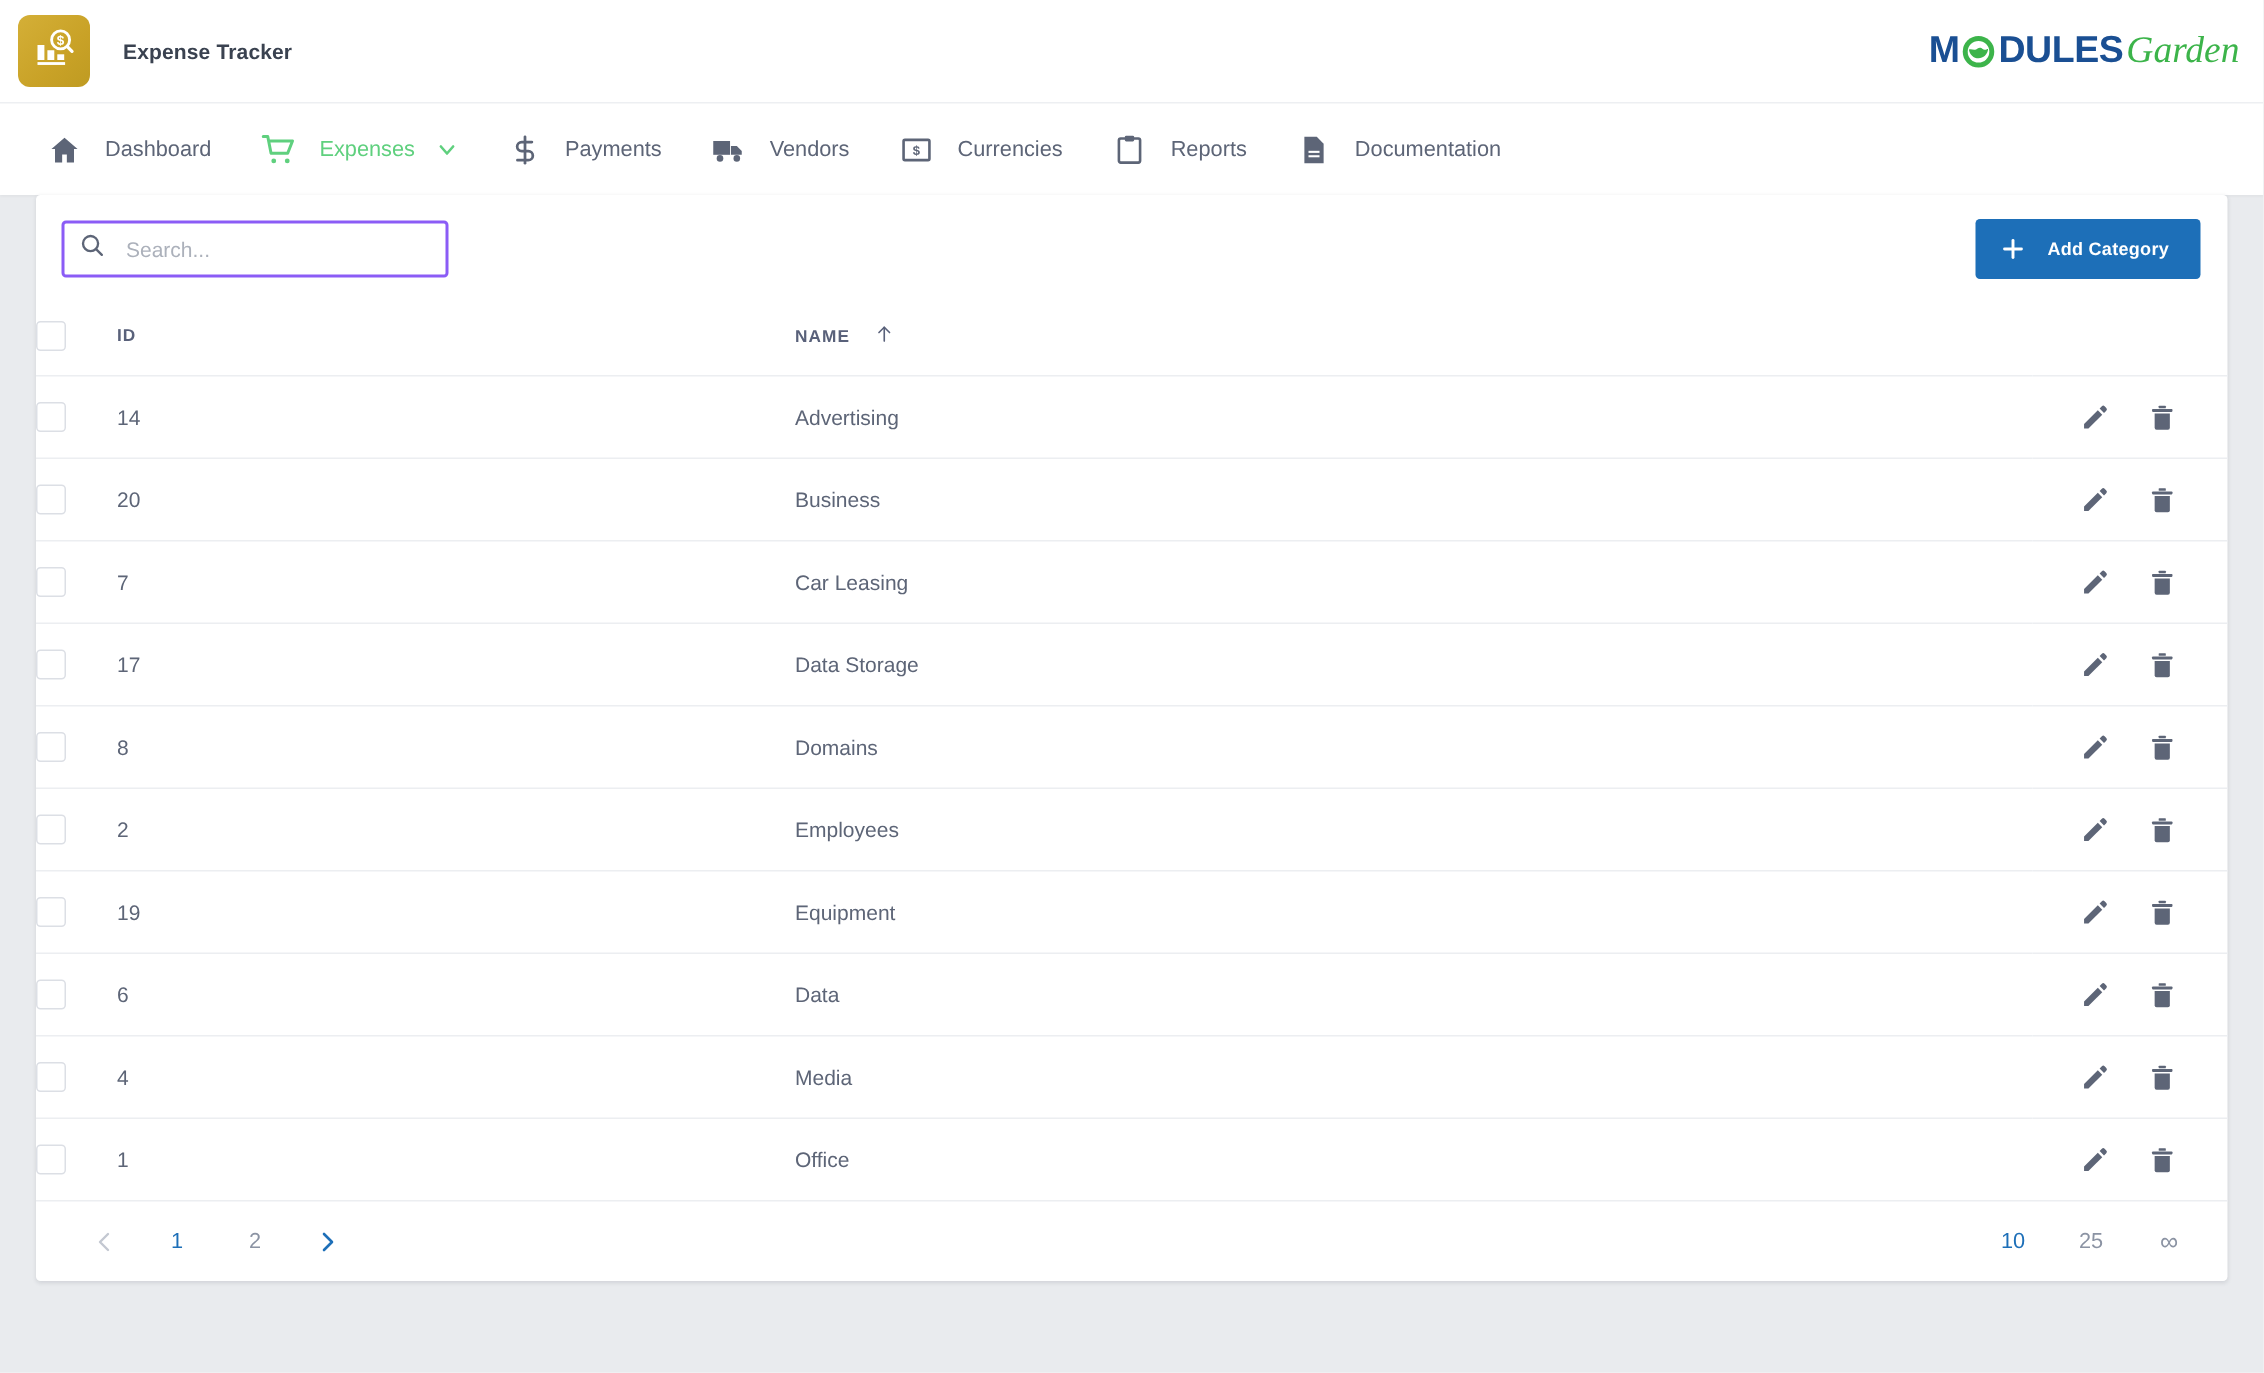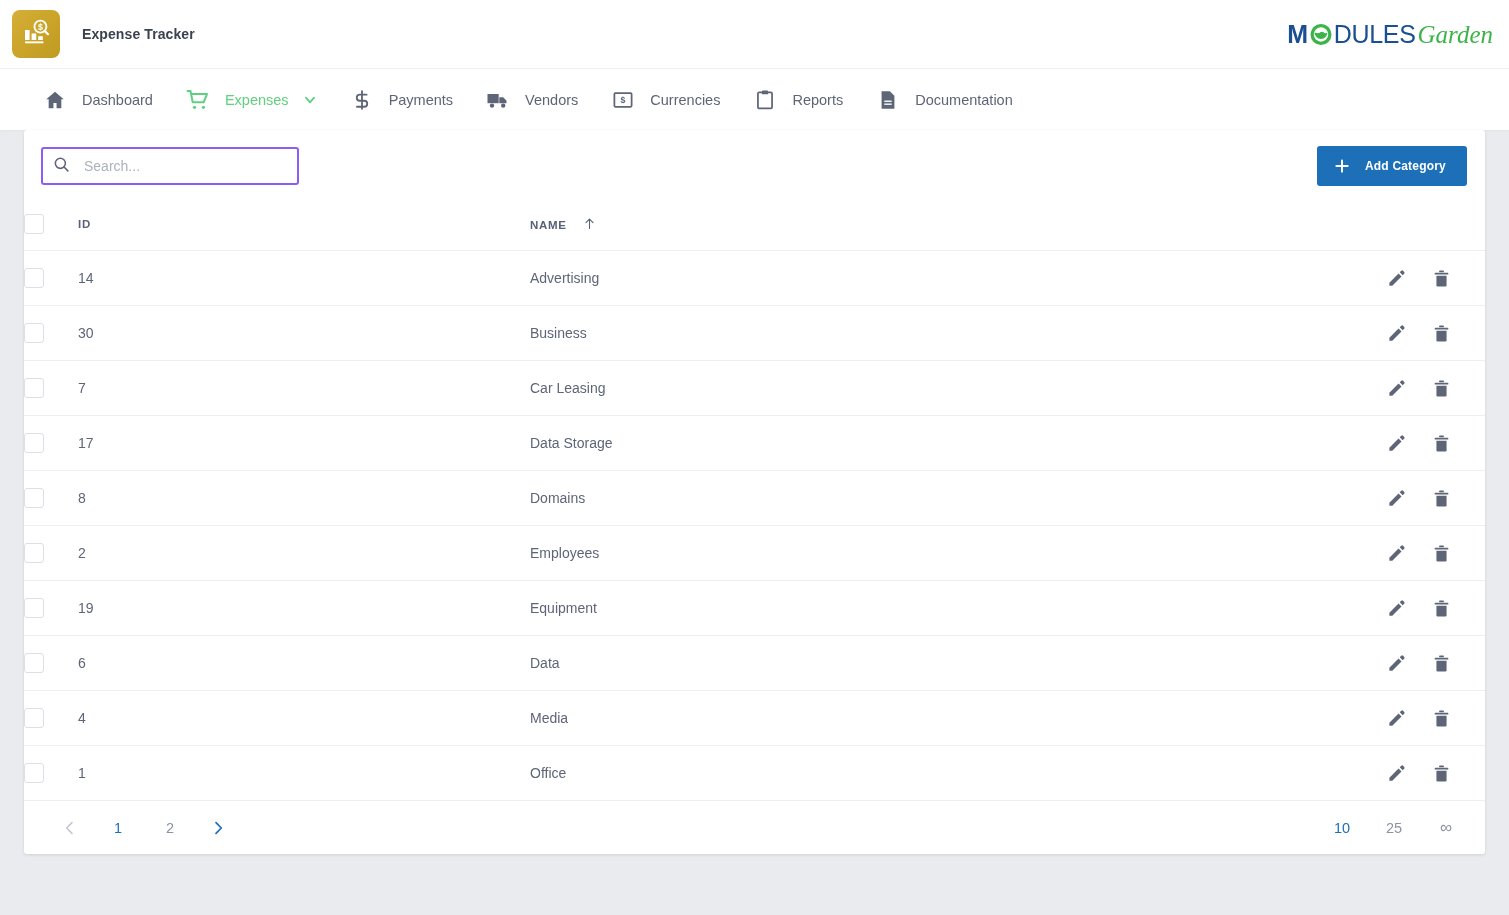--- a/index.html
+++ b/index.html
@@ -42,21 +42,21 @@
     display: flex; align-items: center;
   }
 
   
   .navbar {
     height: 62px;
     background: #ffffff;
     border-top: 1px solid #edeff2;
     display: flex;
     align-items: center;
-    padding-left: 26px;
+    padding-left: 14px;
     box-shadow: 0 1px 2px rgba(0,0,0,.04);
   }
   .nav-item {
     display: flex; align-items: center;
     height: 100%;
     padding: 0 16px;
     cursor: pointer;
     color: #5d6577;
     font-size: 14.5px;
   }
@@ -215,21 +215,21 @@
 
   <div class="brand-logo">
     <span style="font-size:25px;font-weight:bold;color:#1a4f93;letter-spacing:-.3px;">M</span>
     <span style="display:inline-flex;margin:0 1px;">
       <svg width="24" height="24" viewBox="0 0 24 24">
         <circle cx="12" cy="12" r="10.5" fill="#3cb44a"></circle>
         <circle cx="12" cy="12" r="7.2" fill="#ffffff"></circle>
         <path d="M5.6 10.5c1.6-.6 2.8.4 4.2.1 1.5-.3 2-1.6 3.6-1.3 1.3.2 1.5 1.5 2.9 1.4.9 0 1.3-.6 2.1-.5-.3 3.6-3.2 6.2-6.4 6.2-3.3 0-6-2.5-6.4-5.9z" fill="#3cb44a"></path>
       </svg>
     </span>
-    <span style="font-size:25px;font-weight:normal;color:#1a4f93;letter-spacing:-.3px;">DULES</span>
+    <span style="font-size:25px;font-weight:bold;color:#1a4f93;letter-spacing:-.3px;">DULES</span>
     <span style="font-size:25px;color:#3cb44a;font-style:italic;font-family:'Liberation Serif',serif;margin-left:2px;">Garden</span>
   </div>
 </div>
 
 <div class="navbar">
 
   <div class="nav-item">
     <span class="nav-icon">
       <svg width="22" height="22" viewBox="0 0 24 24" fill="#5d6577">
         <path d="M12 3 2.5 11.2h2.6V21h5.2v-5.7h3.4V21h5.2v-9.8h2.6z"></path>
@@ -378,21 +378,21 @@
                   </svg>
               </span>
             </div>
           </td>
         </tr>
 
         <tr>
           <td class="col-check">
             <span class="chk"></span>
           </td>
-          <td class="col-id">30</td>
+          <td class="col-id">20</td>
           <td class="col-name">Business</td>
           <td class="col-act">
             <div class="row-actions">
               <span class="icon-btn">
                 <svg width="19" height="19" viewBox="0 0 24 24" fill="#5d6577">
                     <path d="M3 17.3 14.6 5.7l3.7 3.7L6.7 21H3z"></path>
                     <path d="M16.1 4.2 18 2.3a1.6 1.6 0 0 1 2.3 0l1.4 1.4a1.6 1.6 0 0 1 0 2.3l-1.9 1.9z"></path>
                   </svg>
               </span>
               <span class="icon-btn">

